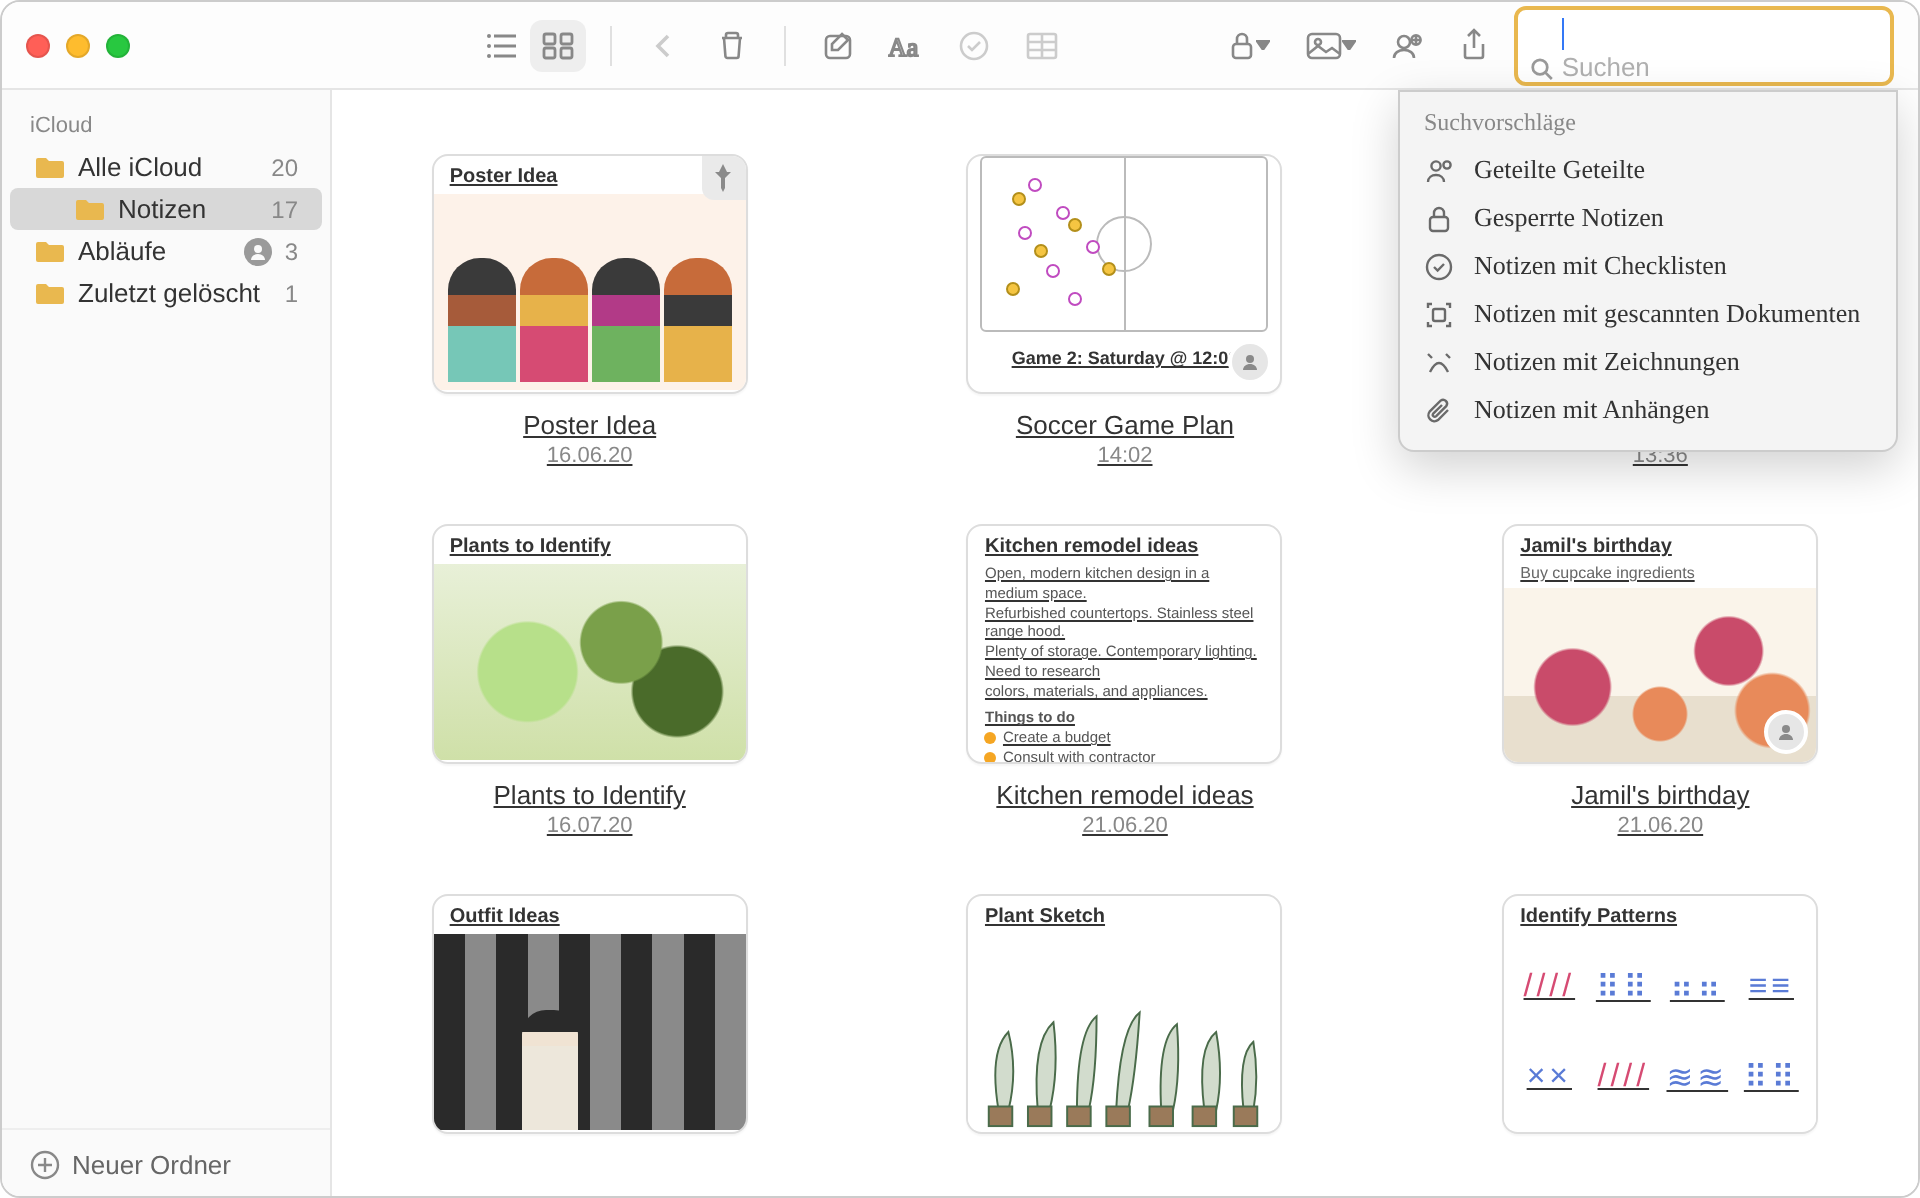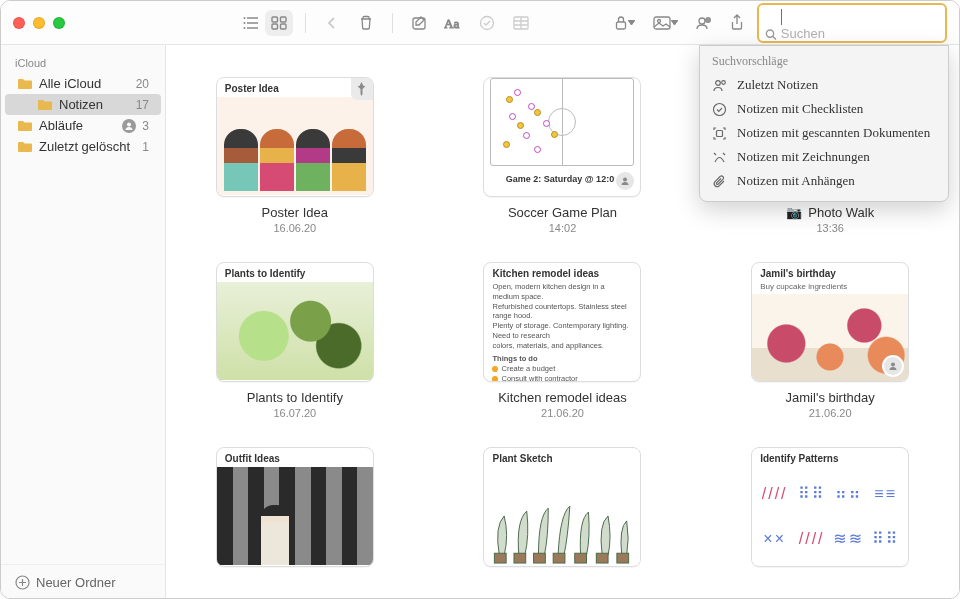--- a/index.html
+++ b/index.html
@@ -118,20 +118,21 @@
       font-size: 13px;
       border-top: 1px solid #eee;
     }
 
     
     .grid-area {
       flex: 1;
       overflow: hidden;
       background: #fff;
       position: relative;
+      text-decoration: underline;
     }
     .grid {
       display: grid;
       grid-template-columns: repeat(3, 1fr);
       gap: 28px 70px;
       padding: 32px 30px 0 30px;
     }
     .card {
       display: flex; flex-direction: column; align-items: center;
     }
@@ -585,21 +586,28 @@
 
 <div class="suggestions">
   <div class="sugg-header">Suchvorschläge</div>
 
   <div class="sugg-item">
     <svg width="15" height="15" viewBox="0 0 15 15" stroke="#6a6a6a" stroke-width="1.2" fill="none">
         <circle cx="6" cy="5" r="2.3"></circle>
         <path d="M2 13c0-2.2 1.8-3.5 4-3.5s4 1.3 4 3.5"></path>
         <circle cx="11.5" cy="4.5" r="1.8"></circle>
       </svg>
-    <span>Zuletzt Notizen</span>
+    <span>Geteilte Geteilte</span>
+  </div>
+  <div class="sugg-item">
+    <svg width="15" height="15" viewBox="0 0 15 15" stroke="#6a6a6a" stroke-width="1.2" fill="none">
+        <rect x="3" y="6.5" width="9" height="7" rx="1.5"></rect>
+        <path d="M5 6.5V4.5a2.5 2.5 0 015 0v2"></path>
+      </svg>
+    <span>Gesperrte Notizen</span>
   </div>
   <div class="sugg-item">
     <svg width="15" height="15" viewBox="0 0 15 15" stroke="#6a6a6a" stroke-width="1.2" fill="none">
         <circle cx="7.5" cy="7.5" r="6"></circle>
         <polyline points="5,7.5 6.8,9.3 10,6"></polyline>
       </svg>
     <span>Notizen mit Checklisten</span>
   </div>
   <div class="sugg-item">
     <svg width="15" height="15" viewBox="0 0 15 15" stroke="#6a6a6a" stroke-width="1.2" fill="none">

